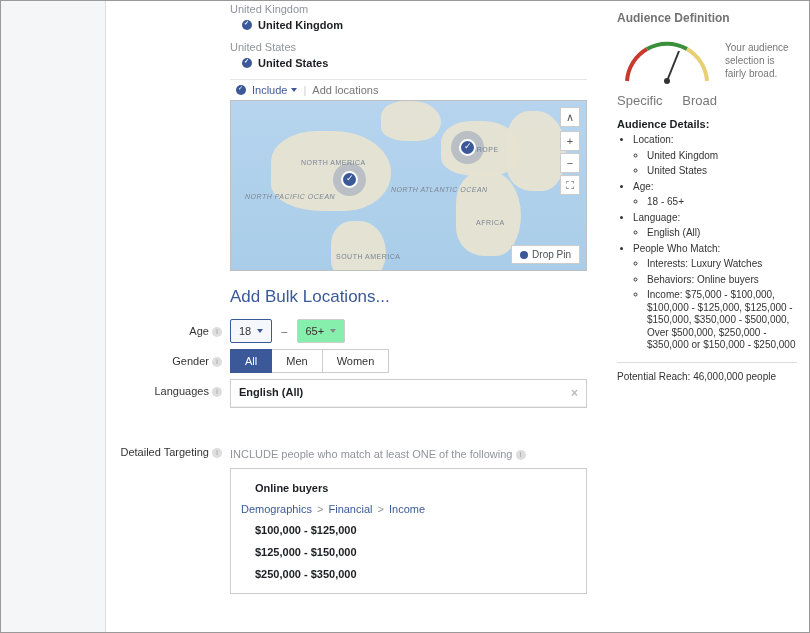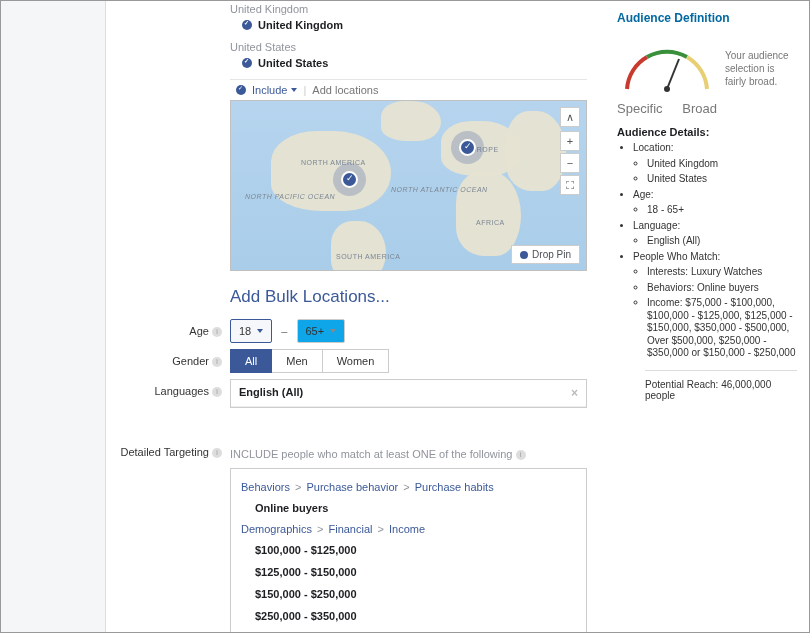--- a/index.html
+++ b/index.html
@@ -196,21 +196,21 @@
     display: inline-flex;
     border: 1px solid #3b5998;
     padding: 5px 8px;
     font-size: 11px;
     color: #333;
     cursor: pointer;
     border-radius: 2px;
     background: #f5f7fb;
     align-items: center;
   }
-  .age-box.plain { border-color:#ccc; background:#0ea5e9; }
+  .age-box.plain { border-color:#ccc; background:#86efac; }
   .dash { display:inline-block; padding:0 6px; color:#666; }
   
   .btn-group { display: flex; }
   .btn-group .btn {
     border: 1px solid #ccc;
     padding: 5px 14px;
     font-size: 11px;
     color: #333;
     cursor: pointer;
     background: #fff;
@@ -251,35 +251,35 @@
   .dt-box {
     border: 1px solid #ccc;
     padding: 8px 10px;
     font-size: 11px;
   }
   .crumb { color:#3b5998; cursor:pointer; }
   .crumb-sep { color:#90949c; padding:0 2px; }
   .dt-val { padding: 5px 0 5px 14px; color:#1c1e21; font-weight:600; }
   .dt-line { padding: 4px 0; }
   
-  .sb-title { font-size: 12px; font-weight: 700; color:#0369a1; margin-bottom:20px; }
+  .sb-title { font-size: 12px; font-weight: 700; color:#737373; margin-bottom:12px; }
   .gauge {
     position: relative;
     width: 100px; height: 54px;
     margin-bottom: 4px;
   }
   .gauge svg { width:100px; height:54px; }
   .sb-row { display:flex; align-items:flex-start; }
   .sb-text { font-size:10px; color:#777; margin-left:8px; padding-top:4px; line-height:1.3; }
   .sb-labels { display:flex; justify-content:space-between; font-size:13px; color:#777; width:100px; margin-top:-2px; }
   .sb-sub { font-size:11px; font-weight:700; margin-top:10px; margin-bottom:4px; }
   .sb-list { list-style: disc; padding-left:16px; font-size:10px; color:#333; }
   .sb-list ul { list-style: circle; padding-left:14px; }
   .sb-list li { margin:3px 0; line-height:1.25; }
-  .sb-reach { font-size:10px; color:#333; margin-top:10px; border-top:1px solid #ddd; padding-top:8px;margin-left:28px;}
+  .sb-reach { font-size:10px; color:#333; margin-top:10px; border-top:1px solid #ddd; padding-top:8px;}
 </style>
 </head>
 <body>
 
 <div class="frame">
   <div class="left-gutter"></div>
 
   <div class="main">
 
     <div id="loc-container">
@@ -388,26 +388,24 @@
       <div class="dt-label">
         <span>Detailed Targeting</span>
         <span class="info-icon">i</span>
       </div>
       <div class="dt-body">
         <div class="dt-sub">
           <span>INCLUDE people who match at least ONE of the following</span>
           <span class="info-icon">i</span>
         </div>
         <div class="dt-box" id="dt-box">
-            <div class="dt-line"><span class="crumb">Behaviors</span><span class="crumb-sep"> &gt; </span><span class="crumb">Purchase behavior</span><span class="crumb-sep"> &gt; </span><span class="crumb">Purchase habits</span></div>
             <div class="dt-val">Online buyers</div>
             <div class="dt-line"><span class="crumb">Demographics</span><span class="crumb-sep"> &gt; </span><span class="crumb">Financial</span><span class="crumb-sep"> &gt; </span><span class="crumb">Income</span></div>
             <div class="dt-val">$100,000 - $125,000</div>
             <div class="dt-val">$125,000 - $150,000</div>
-            <div class="dt-val">$150,000 - $250,000</div>
             <div class="dt-val">$250,000 - $350,000</div>
           </div>
       </div>
     </div>
 
   </div>
 
   <div class="sidebar">
     <div class="sb-title">Audience Definition</div>
     <div class="sb-row">

